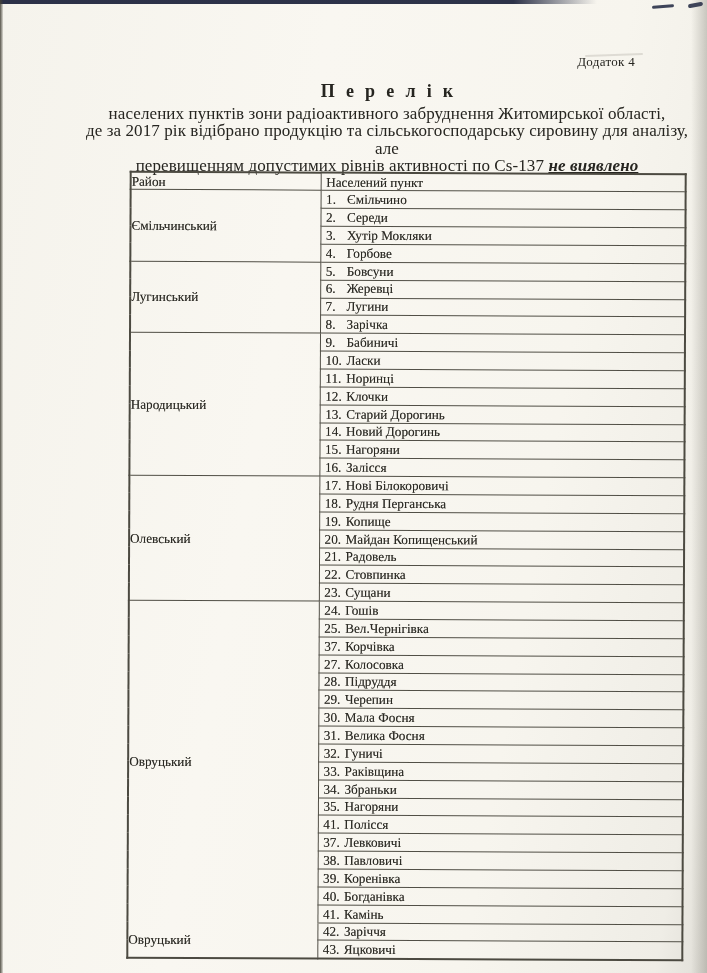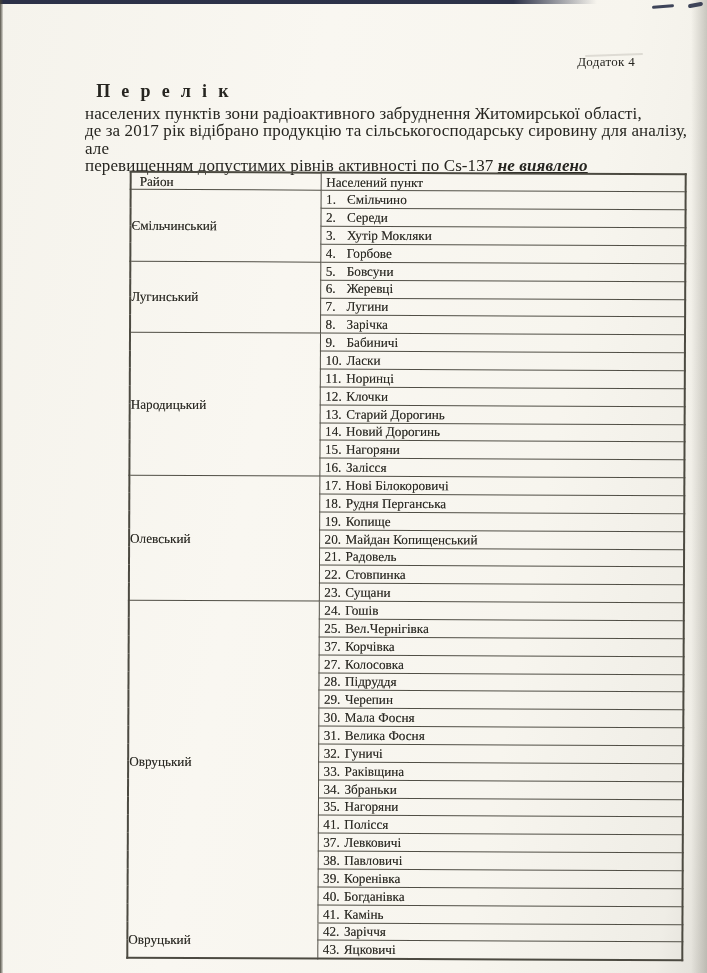--- a/index.html
+++ b/index.html
@@ -41,20 +41,21 @@
     position: absolute; left: 585px; top: 54px; width: 58px; height: 2px;
     background: rgba(110,105,95,0.18); transform: rotate(-2deg); border-radius: 2px;
   }
   
   .appendix {
     position: absolute; top: 54px; right: 72px;
     font-size: 13px; letter-spacing: 0.3px;
   }
   .doc-header {
     position: absolute; left: 85px; right: 18px; top: 79px;
+    text-align: center;
   }
   .doc-title {
     font-size: 18px; font-weight: bold;
     letter-spacing: 0.62em; text-indent: 0.62em;
     line-height: 24px;
     margin-bottom: 2px;
   }
   .doc-subtitle { font-size: 17px; line-height: 17.3px; letter-spacing: 0.1px; }
   .emph {
     font-weight: bold; font-style: italic; text-decoration: underline;
@@ -69,21 +70,21 @@
     text-shadow: 0 0 0.4px rgba(43,42,36,0.55);
   }
   .doc-table col.c-district { width: 190px; }
   .doc-table th, .doc-table td {
     border: 1px solid #514f46;
     font-weight: normal; text-align: left; vertical-align: middle;
     line-height: 1; white-space: nowrap; overflow: hidden;
   }
   .doc-table { border: 2px solid #4c4a41; }
   .doc-table tr { height: 17.86px; }
-  .head-district { padding-left: 8px; }
+  .head-district { }
   .head-settlement { padding-left: 5px; }
   .district-cell { text-align: center; vertical-align: middle; padding: 0; }
   .district-cell.continued { border-top-style: hidden; }
   .settlement-cell { padding-left: 5px; }
   .num { display: inline-block; min-width: 21px; }
 </style>
 </head>
 <body>
 
 <div class="page">

